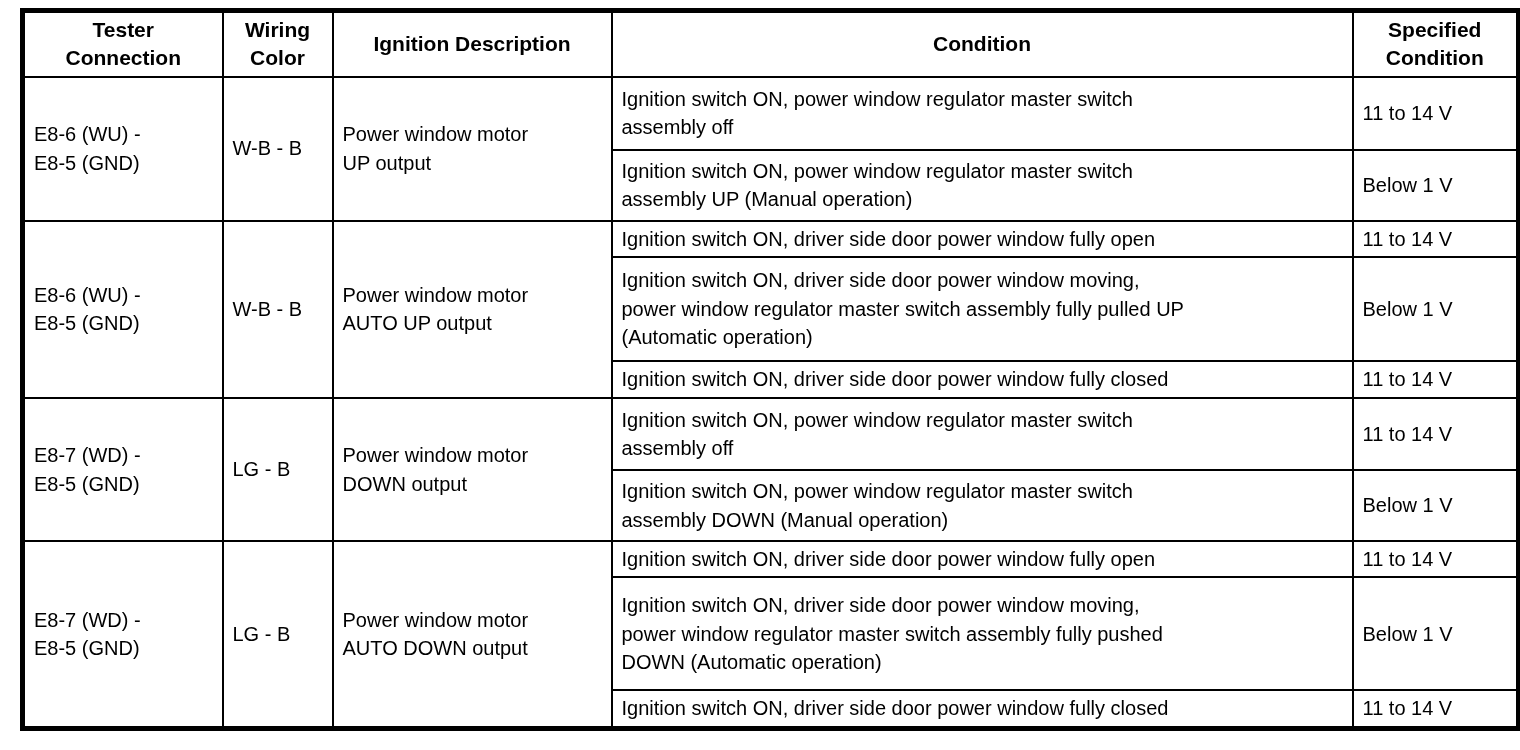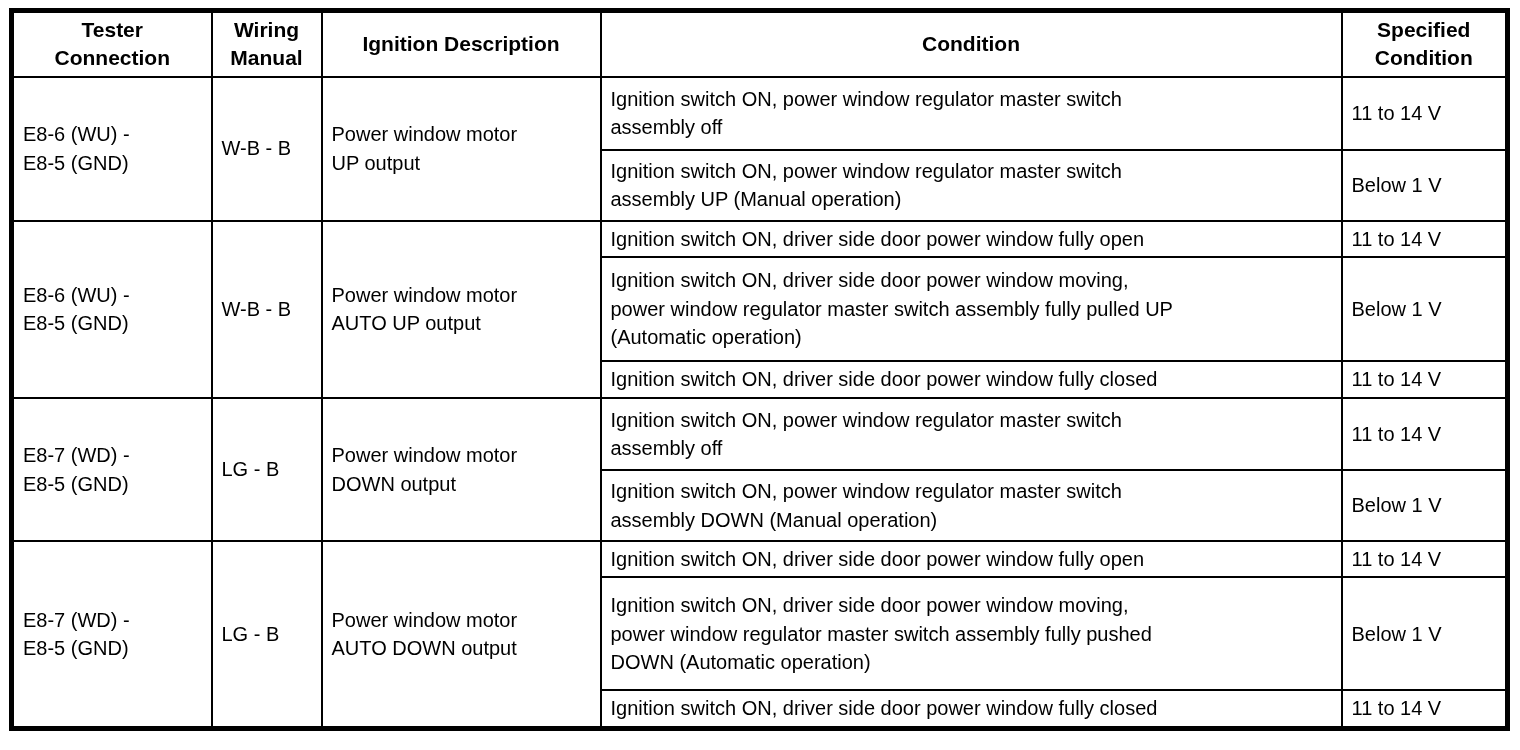--- a/index.html
+++ b/index.html
@@ -7,21 +7,21 @@
     padding: 0;
     background: #ffffff;
     width: 1520px;
     height: 750px;
     overflow: hidden;
   }
   .page {
     box-sizing: border-box;
     width: 1520px;
     height: 750px;
-    padding: 8px 9px;
+    padding: 8px 20px;
     font-family: "Liberation Sans", sans-serif;
     color: #000;
   }
   table.spec-table {
     border-collapse: collapse;
     table-layout: fixed;
     width: 1500px;
     border: 5px solid #000;
     font-size: 20px;
     line-height: 1.42;
@@ -61,21 +61,21 @@
       <col class="col-wiring">
       <col class="col-terminal">
       <col class="col-condition">
       <col class="col-specified">
     </colgroup>
     <thead>
       <tr>
         <th>Tester
 Connection</th>
         <th>Wiring
-Manual</th>
+Color</th>
         <th>Ignition Description</th>
         <th>Condition</th>
         <th>Specified
 Condition</th>
       </tr>
     </thead>
     <tbody id="table-body">
         <tr style="height: 73px;">
           <td rowspan="2">E8-6 (WU) -
 E8-5 (GND)</td>

